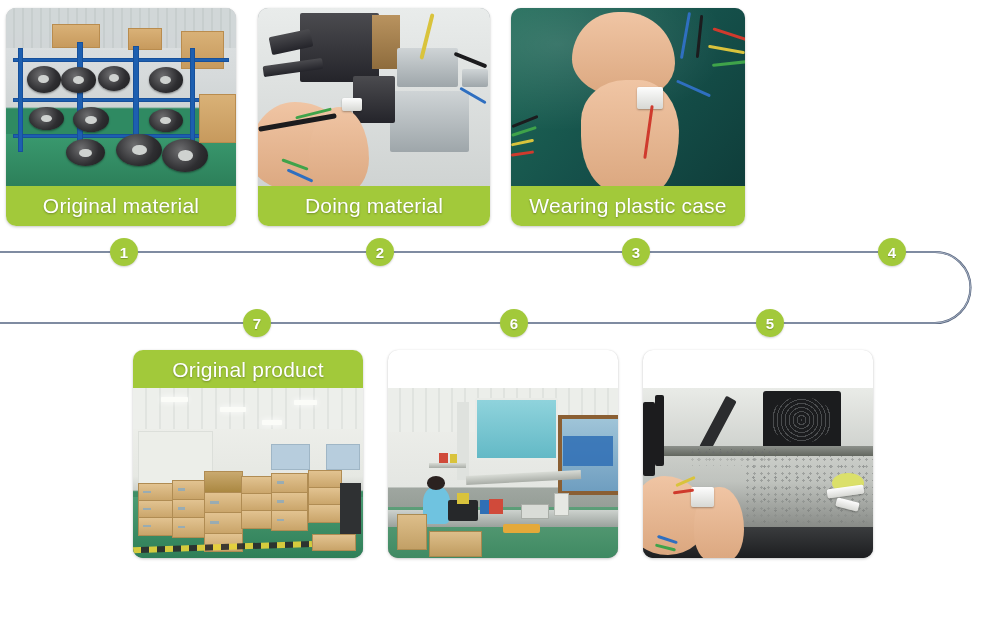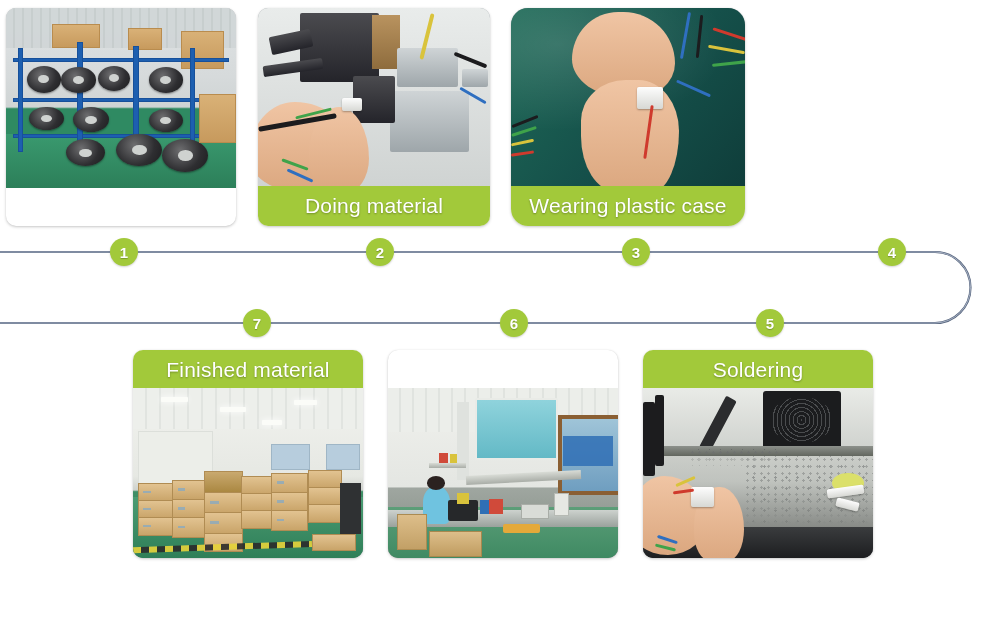--- a/index.html
+++ b/index.html
@@ -169,20 +169,21 @@
         <div class="coil" style="left:62%;top:33%;width:15%;height:14%;"></div>
         <div class="coil" style="left:10%;top:55%;width:15%;height:13%;"></div>
         <div class="coil" style="left:29%;top:55%;width:16%;height:14%;"></div>
         <div class="coil" style="left:62%;top:56%;width:15%;height:13%;"></div>
         <div class="coil" style="left:26%;top:73%;width:17%;height:15%;"></div>
         <div class="coil" style="left:48%;top:70%;width:20%;height:18%;"></div>
         <div class="coil" style="left:68%;top:73%;width:20%;height:18%;"></div>
         <div class="box" style="left:84%;top:48%;width:15%;height:26%;"></div>
       </div>
     </div>
+    <div class="caption">Original material</div>
   </div>
 
   <div class="card top" style="left:258px;width:232px;">
     <div class="photo">
       <div class="photo-inner">
         <div class="m-bg"></div>
         <div class="m-blk" style="left:18%;top:3%;width:34%;height:38%;"></div>
         <div class="m-blk" style="left:5%;top:14%;width:18%;height:10%;transform:rotate(-12deg);"></div>
         <div class="m-blk" style="left:2%;top:30%;width:26%;height:6%;transform:rotate(-8deg);"></div>
         <div class="m-brass" style="left:49%;top:4%;width:12%;height:30%;"></div>
@@ -198,21 +199,21 @@
         <div class="wire" style="left:0%;top:62%;width:34%;height:5px;transform:rotate(-10deg);"></div>
         <div class="wire g" style="left:16%;top:58%;width:16%;height:3px;transform:rotate(-14deg);"></div>
         <div class="wire g" style="left:10%;top:86%;width:12%;height:3px;transform:rotate(20deg);"></div>
         <div class="wire b" style="left:12%;top:92%;width:12%;height:3px;transform:rotate(24deg);"></div>
         <div class="conn-w" style="left:36%;top:50%;width:9%;height:7%;"></div>
       </div>
     </div>
     <div class="caption">Doing material</div>
   </div>
 
-  <div class="card top" style="left:511px;width:234px;border-radius:17px;">
+  <div class="card top" style="left:511px;width:234px;">
     <div class="photo">
       <div class="photo-inner">
         <div class="g-bg"></div>
           <div class="g-mat"></div>
         <div class="wire b" style="left:74%;top:2%;width:3px;height:26%;transform:rotate(10deg);"></div>
         <div class="wire" style="left:80%;top:4%;width:3px;height:24%;transform:rotate(6deg);"></div>
         <div class="wire r" style="left:86%;top:14%;width:16%;height:3px;transform:rotate(18deg);"></div>
         <div class="wire y" style="left:84%;top:22%;width:16%;height:3px;transform:rotate(10deg);"></div>
         <div class="wire g" style="left:86%;top:30%;width:15%;height:3px;transform:rotate(-6deg);"></div>
         <div class="hand" style="left:26%;top:2%;width:44%;height:48%;border-radius:45% 50% 40% 55%/55% 60% 40% 45%;"></div>
@@ -232,21 +233,21 @@
 
   <div class="badge" style="left:110px;top:238px;">1</div>
   <div class="badge" style="left:366px;top:238px;">2</div>
   <div class="badge" style="left:622px;top:238px;">3</div>
   <div class="badge" style="left:878px;top:238px;">4</div>
   <div class="badge" style="left:756px;top:309px;">5</div>
   <div class="badge" style="left:500px;top:309px;">6</div>
   <div class="badge" style="left:243px;top:309px;">7</div>
 
   <div class="card bot" style="left:133px;width:230px;">
-    <div class="caption">Finished material</div>
+    <div class="caption">Original product</div>
     <div class="photo">
       <div class="photo-inner">
         <div class="b-bg"></div>
           <div class="b-ceil"></div>
           <div class="b-floor"></div>
         <div class="b-light" style="left:12%;top:5%;width:12%;height:3%;"></div>
         <div class="b-light" style="left:38%;top:11%;width:11%;height:3%;"></div>
         <div class="b-light" style="left:70%;top:7%;width:10%;height:3%;"></div>
         <div class="b-light" style="left:56%;top:19%;width:9%;height:2.5%;"></div>
         <div style="position:absolute;left:2%;top:25%;width:32%;height:32%;background:#eceee9;border:1px solid #dcdfda;"></div>
@@ -324,21 +325,20 @@
         <div style="position:absolute;left:58%;top:68%;width:11%;height:8%;background:#d9dcd7;border:1px solid #a9ada7;"></div>
         <div style="position:absolute;left:72%;top:62%;width:6%;height:12%;background:#e6e8e3;border:1px solid #b6bab4;"></div>
         <div style="position:absolute;left:50%;top:80%;width:16%;height:5%;background:#e4a93a;border-radius:2px;"></div>
         <div style="position:absolute;left:4%;top:74%;width:12%;height:20%;background:linear-gradient(#ddbe8a,#c2a066);border:1px solid #ab8b51;"></div>
         <div style="position:absolute;left:18%;top:84%;width:22%;height:14%;background:linear-gradient(#ddbe8a,#bf9c60);border:1px solid #a8884e;"></div>
       </div>
     </div>
   </div>
 
   <div class="card bot" style="left:643px;width:230px;">
-    <div class="caption">Soldering</div>
     <div class="photo">
       <div class="photo-inner">
         <div class="s-bg"></div>
         <div class="s-bench" style="top:0;height:36%;background:linear-gradient(#e9ebe7,#cfd2ce);"></div>
         <div class="s-fan" style="left:52%;top:2%;width:34%;height:34%;"></div>
         <div class="s-iron" style="left:30%;top:4%;width:5%;height:34%;"></div>
         <div style="position:absolute;left:0;top:34%;width:100%;height:6%;background:linear-gradient(#8d918c,#62665f);"></div>
         <div class="s-grit" style="left:44%;top:40%;width:56%;height:42%;"></div>
         <div class="s-grit" style="left:20%;top:36%;width:40%;height:10%;opacity:.5;"></div>
         <div style="position:absolute;left:0;top:40%;width:100%;height:44%;background:linear-gradient(#c9ccc6,#9fa39c);opacity:.55;"></div>

